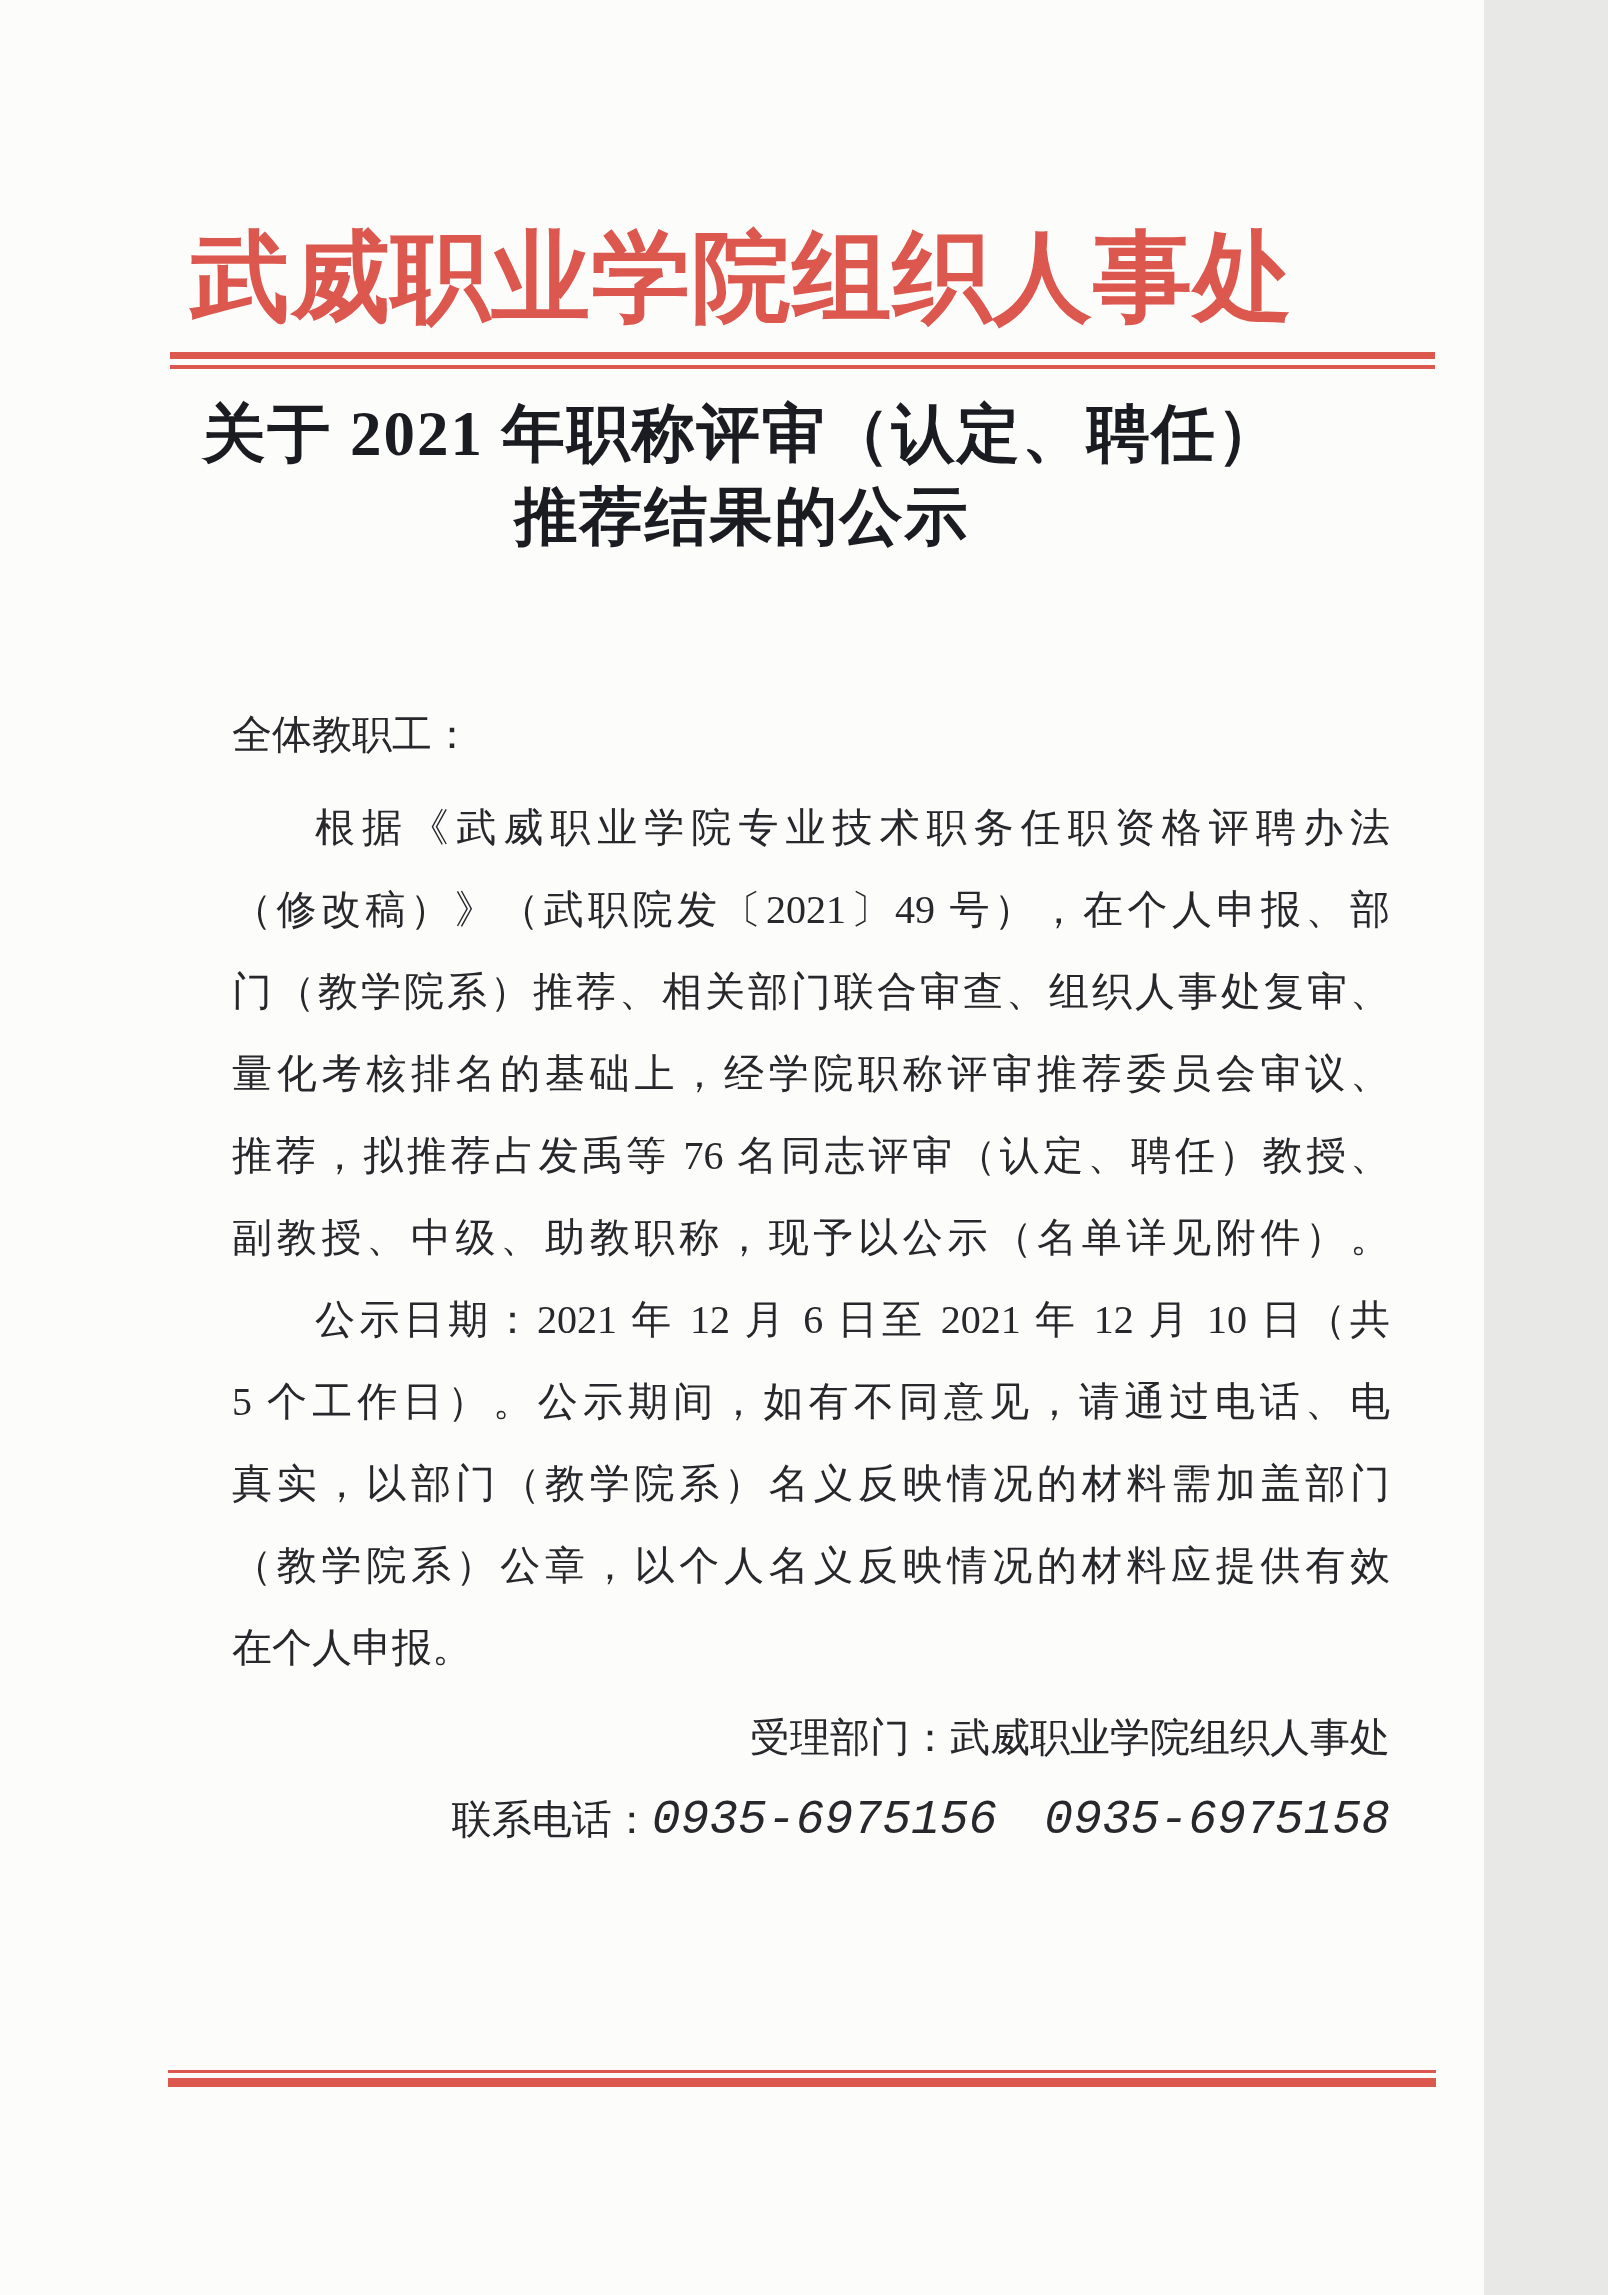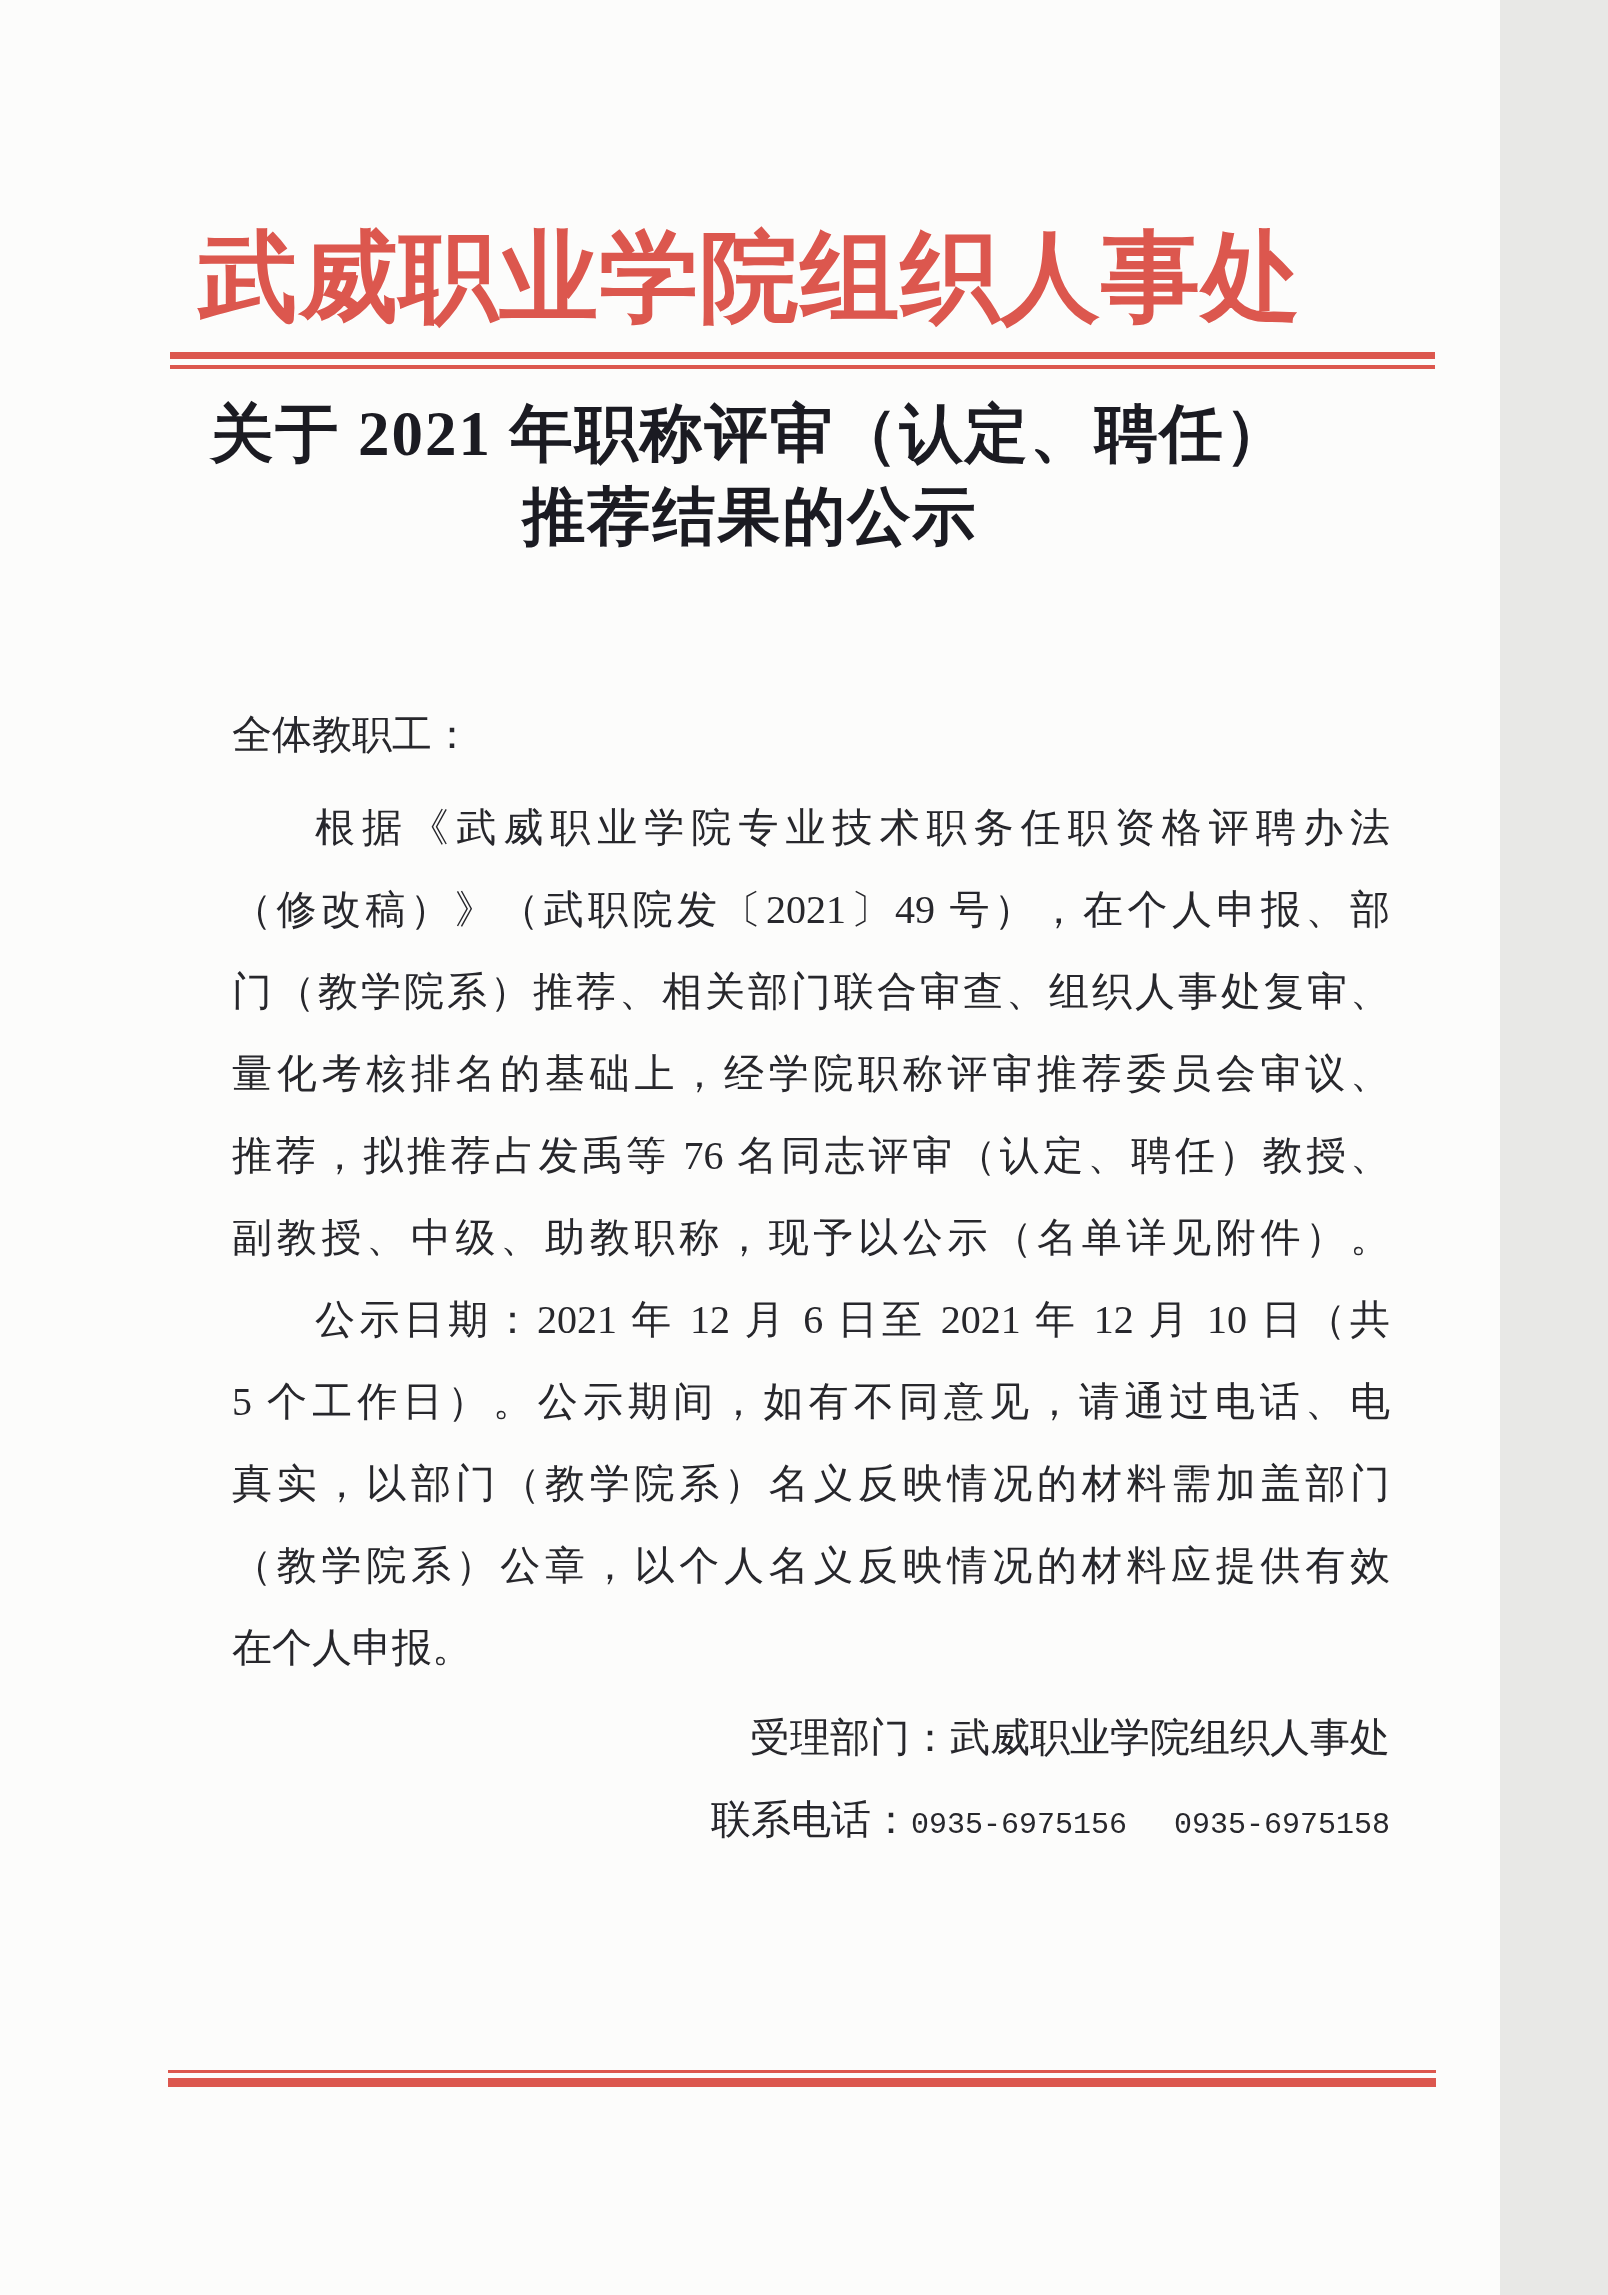--- a/index.html
+++ b/index.html
@@ -7,21 +7,20 @@
     --title-black:#1b1b22;
     --body-black:#27272c;
   }
   html,body{margin:0;padding:0;background:#e8e8e6;}
   .page{
     position:relative;
     width:1484px;height:2295px;
     background:#fcfcfb;
     overflow:hidden;
     font-family:"Liberation Serif","DejaVu Serif",serif;
-    padding-left:16px;
   }
   
   .header-title{
     position:absolute;top:224px;left:0;width:100%;
     text-align:center;
     font-weight:bold;font-size:99px;line-height:107px;
     letter-spacing:1.3px;
     color:var(--accent-red);
     white-space:nowrap;
   }
@@ -50,21 +49,21 @@
   .line{min-height:81px;white-space:nowrap;}
   .jl{ 
     white-space:normal;
     text-align:justify;
     text-align-last:justify;
     text-justify:inter-ideograph;
   }
   .ind{text-indent:83px;text-align:right;}
   .salutation{margin-bottom:10.7px;}
   .contact{margin-top:8px;}
-  .mono{font-family:"Liberation Mono","DejaVu Sans Mono",monospace;font-size:30px;}
+  .mono{font-family:"Liberation Mono","DejaVu Sans Mono",monospace;font-size:48px;font-style:italic;}
   .gap{display:inline-block;width:47px;}
 </style>
 </head>
 <body>
 
 <div class="page">
 
   <div class="header-title">武威职业学院组织人事处</div>
 
   <div class="rule rule-top">

